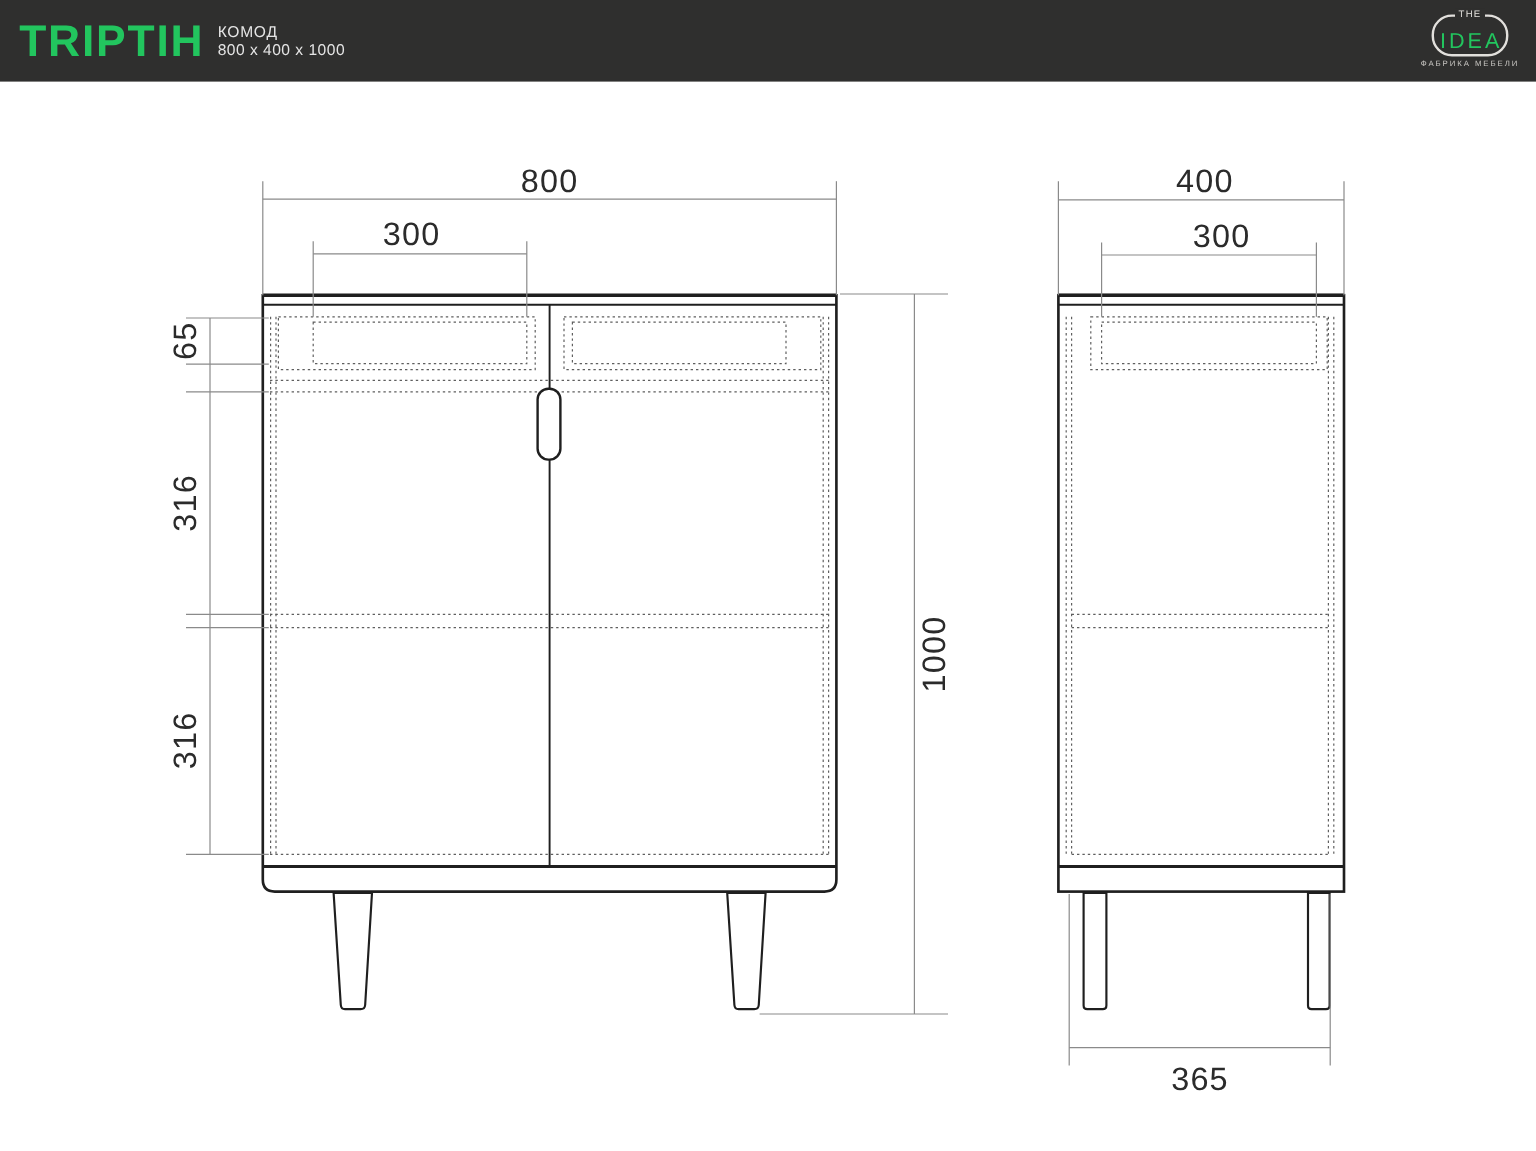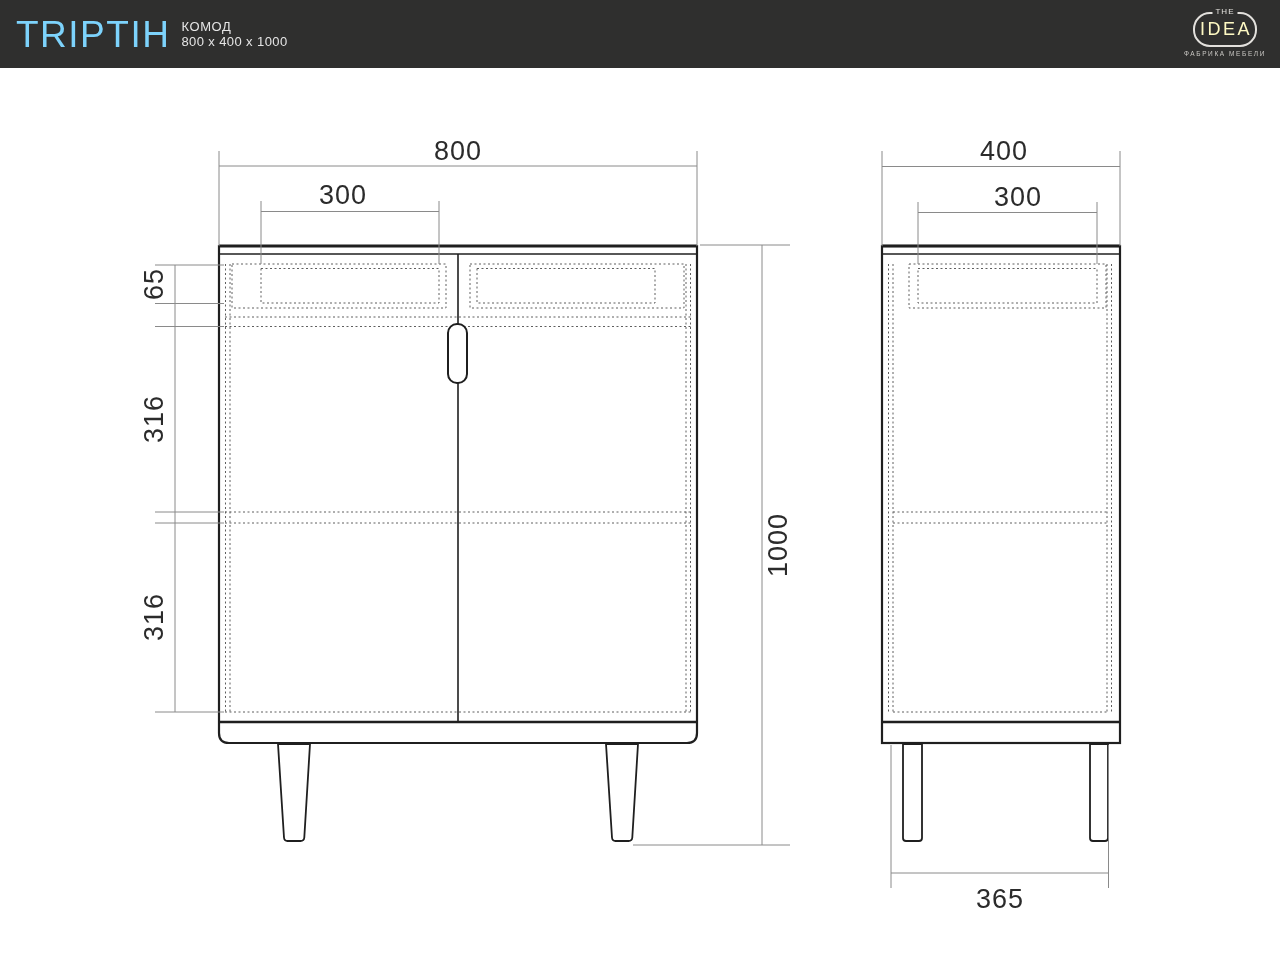--- a/index.html
+++ b/index.html
@@ -4,31 +4,31 @@
 <style>
   html,body{margin:0;padding:0;background:#ffffff;width:1280px;height:959px;overflow:hidden;
             font-family:"Liberation Sans", sans-serif;}
   .page{position:relative;width:1280px;height:959px;background:#ffffff;}
 
   
   .header{position:absolute;left:0;top:0;width:1280px;height:68px;background:#2f2f2e;
           display:flex;align-items:center;justify-content:space-between;box-sizing:border-box;
           padding:0 14px 0 16px;}
   .header-left{display:flex;align-items:center;}
-  .hdr-title{font-size:37px;font-weight:400;letter-spacing:1.5px;color:#7dd3fc;line-height:1;}
+  .hdr-title{font-size:37px;font-weight:700;letter-spacing:1.5px;color:#22c55e;line-height:1;}
   .hdr-sub{margin-left:11px;color:#e5e5e5;font-weight:300;}
   .hdr-sub .l1{font-size:13px;letter-spacing:.6px;line-height:15px;}
   .hdr-sub .l2{font-size:13px;letter-spacing:.4px;line-height:15px;}
 
   .logo{display:flex;flex-direction:column;align-items:center;}
   .logo-badge{position:relative;width:60px;height:31px;border:2px solid #e2e0dc;border-radius:17px;
-              display:flex;align-items:center;justify-content:center;}
+              display:flex;align-items:flex-end;justify-content:center;}
   .logo-the{position:absolute;top:-7px;left:50%;transform:translateX(-50%);background:#2f2f2e;
             padding:0 3px;font-size:8px;letter-spacing:1px;color:#e2e0dc;font-weight:400;}
-  .logo-name{font-size:18px;letter-spacing:2.5px;color:#fef9c3;font-weight:300;padding-left:2px;}
+  .logo-name{font-size:18px;letter-spacing:2.5px;color:#22c55e;font-weight:300;padding-left:2px;}
   .logo-tagline{font-size:6.5px;letter-spacing:1.6px;color:#c9c7c3;margin-top:3px;white-space:nowrap;}
 
   
   svg{position:absolute;left:0;top:0;}
   .outline{stroke:#1f1f1f;fill:none;}
   .thin   {stroke:#1f1f1f;fill:none;stroke-width:1.6;}
   .hidden-line{stroke:#5f5f5f;fill:none;stroke-width:1;stroke-dasharray:2 2.5;}
   .dimline{stroke:#8a8a8a;fill:none;stroke-width:1;}
   .dim-text{font-family:"Liberation Sans", sans-serif;font-size:27px;font-weight:300;
             fill:#2b2b2b;letter-spacing:1px;}

